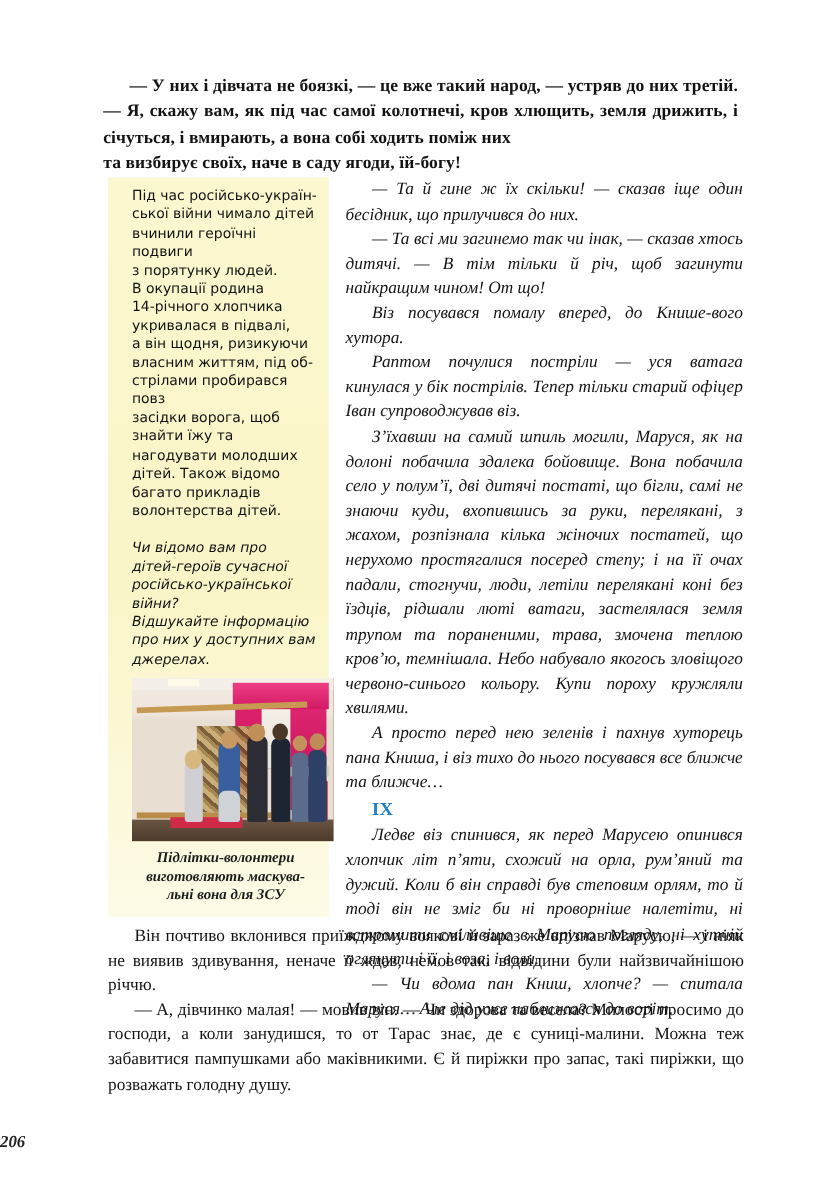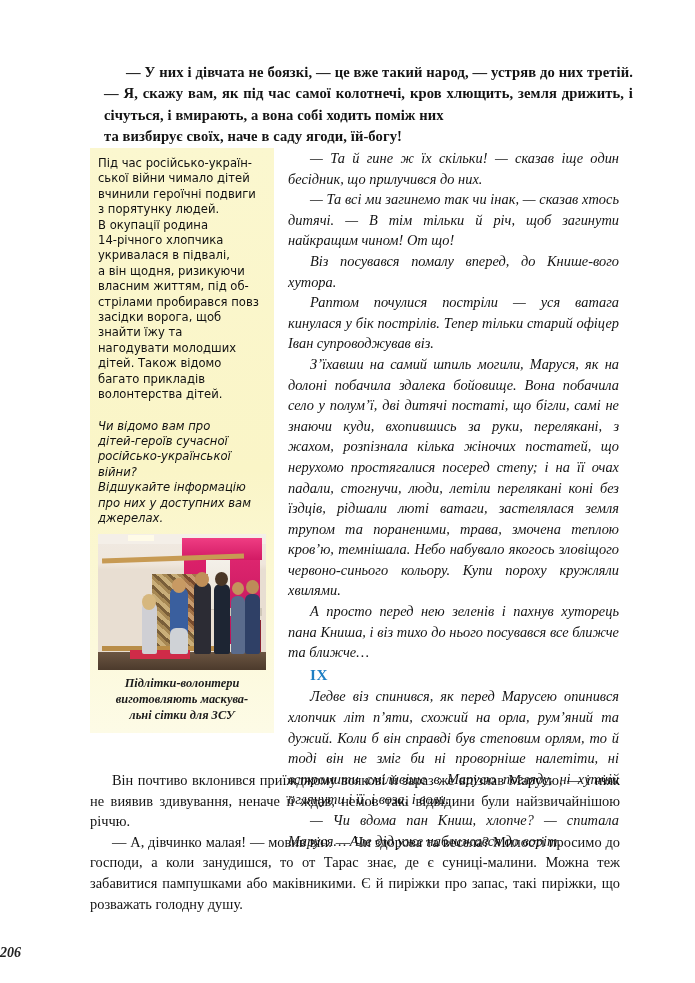--- a/index.html
+++ b/index.html
@@ -20,21 +20,21 @@
   .page {
     position: absolute;
     inset: 0;
     width: 695px;
     height: 983px;
   }
 
   
   .lead-para {
     position: absolute;
-    left: 104px;
+    left: 86px;
     top: 62px;
     width: 529px;
     font-weight: bold;
     font-size: 14.6px;
     line-height: 21.3px;
     text-align: justify;
     text-indent: 22px;
     letter-spacing: 0.1px;
     -webkit-hyphens: none;
     hyphens: none;
@@ -47,21 +47,21 @@
   
   .sidebar {
     position: absolute;
     left: 90px;
     top: 148px;
     width: 184px;
   }
   .sidebar-box {
     background: linear-gradient(180deg,#fbf7cf 0%, #faf5c7 55%, #fdfbe6 100%);
     border: 0;
-    padding: 8px 8px 10px 8px;
+    padding: 8px 8px 10px 20px;
     box-sizing: border-box;
     width: 184px;
   }
   .sidebar-note {
     font-family: "DejaVu Sans", "Liberation Sans", sans-serif;
     font-size: 11.6px;
     line-height: 15.4px;
     color: #111;
     white-space: pre-line;
     margin: 0 0 4px 0;
@@ -308,21 +308,21 @@
           <div class="ph-person" style="left:133px;width:14px;height:58px;background:#5a6b8c;"></div>
           <div class="ph-head" style="left:134px;top:48px;width:12px;height:13px;background:#c4925c;"></div>
 
           <div class="ph-person" style="left:147px;width:15px;height:60px;background:#2f4066;"></div>
           <div class="ph-head" style="left:148px;top:46px;width:13px;height:14px;background:#bd8c58;"></div>
         </div>
       </figure>
 
       <div class="photo-caption">Підлітки-волонтери
 виготовляють маскува-
-льні сітки для ЗСУ</div>
+льні вона для ЗСУ</div>
     </div>
   </aside>
 
   <div class="right-col">
     <p>— Та й гине ж їх скільки! — сказав іще один бесідник, що прилучився до них.</p>
     <p>— Та всі ми загинемо так чи інак, — сказав хтось дитячі. — В тім тільки й річ, щоб загинути найкращим чином! От що!</p>
     <p>Віз посувався помалу вперед, до Книше-вого хутора.</p>
     <p>Раптом почулися постріли — уся ватага кинулася у бік пострілів. Тепер тільки старий офіцер Іван супроводжував віз.</p>
     <p>З’їхавши на самий шпиль могили, Маруся, як на долоні побачила здалека бойовище. Вона побачила село у полум’ї, дві дитячі постаті, що бігли, самі не знаючи куди, вхопившись за руки, перелякані, з жахом, розпізнала кілька жіночих постатей, що нерухомо простягалися посеред степу; і на її очах падали, стогнучи, люди, летіли перелякані коні без їздців, рідшали люті ватаги, застелялася земля трупом та пораненими, трава, змочена теплою кров’ю, темнішала. Небо набувало якогось зловіщого червоно-синього кольору. Купи пороху кружляли хвилями.</p>
     <p>А просто перед нею зеленів і пахнув хуторець пана Книша, і віз тихо до нього посувався все ближче та ближче…</p>

